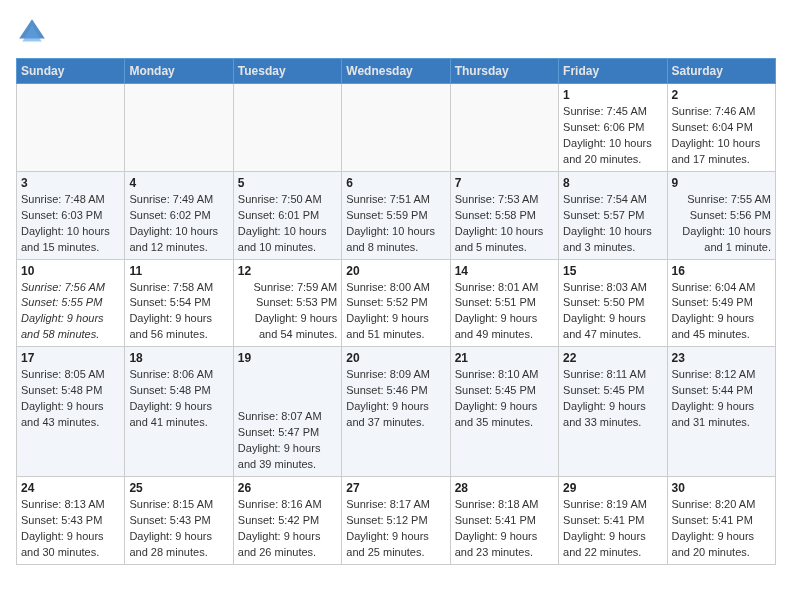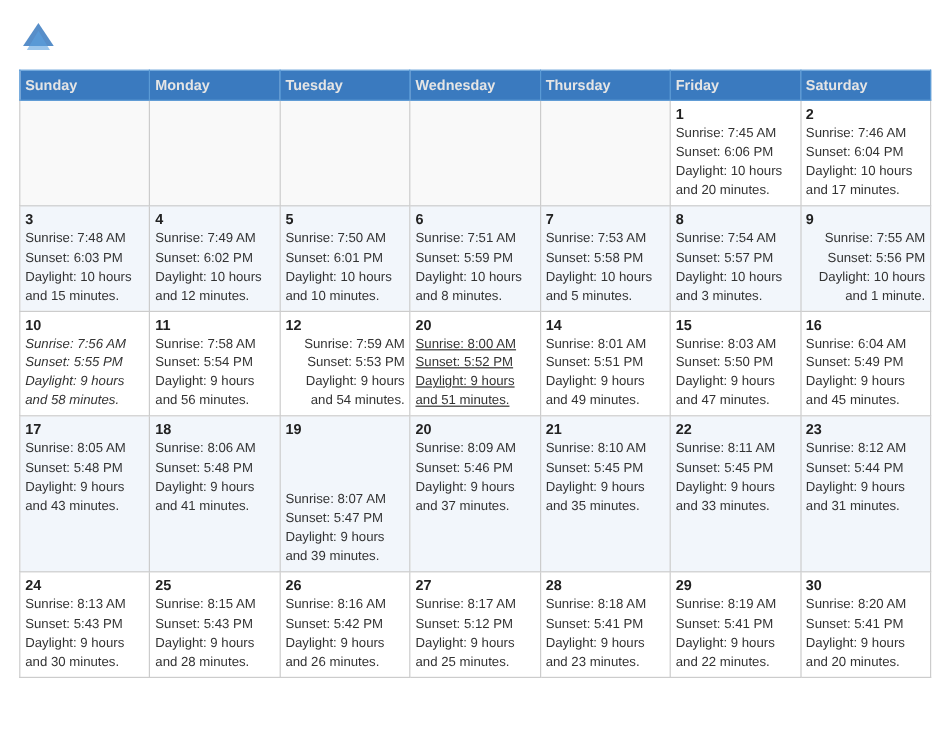--- a/index.html
+++ b/index.html
@@ -215,21 +215,21 @@
           </td>
           <td>
             <span class="day-num">12</span>
             <div class="day-info" style="white-space: pre-line; text-align: right;">Sunrise: 7:59 AM
 Sunset: 5:53 PM
 Daylight: 9 hours
 and 54 minutes.</div>
           </td>
           <td>
             <span class="day-num">20</span>
-            <div class="day-info" style="white-space: pre-line; text-decoration: underline;">Sunrise: 8:00 AM
+            <div class="day-info" style="white-space: pre-line;">Sunrise: 8:00 AM
 Sunset: 5:52 PM
 Daylight: 9 hours
 and 51 minutes.</div>
           </td>
           <td>
             <span class="day-num">14</span>
             <div class="day-info" style="white-space: pre-line;">Sunrise: 8:01 AM
 Sunset: 5:51 PM
 Daylight: 9 hours
 and 49 minutes.</div>

